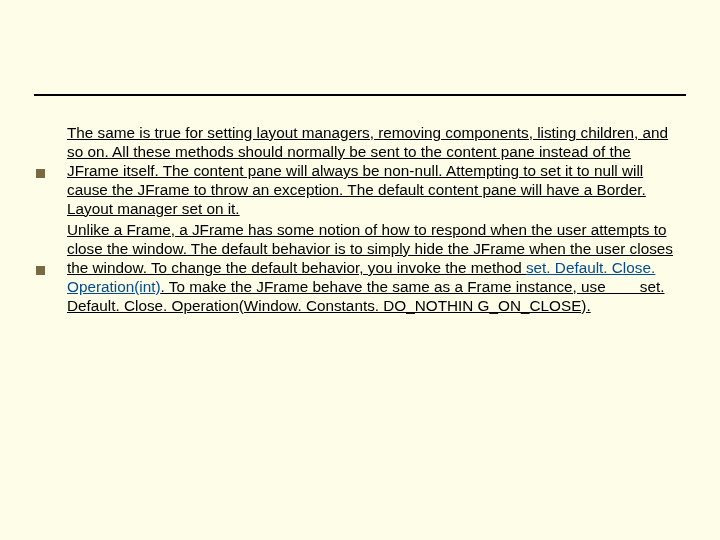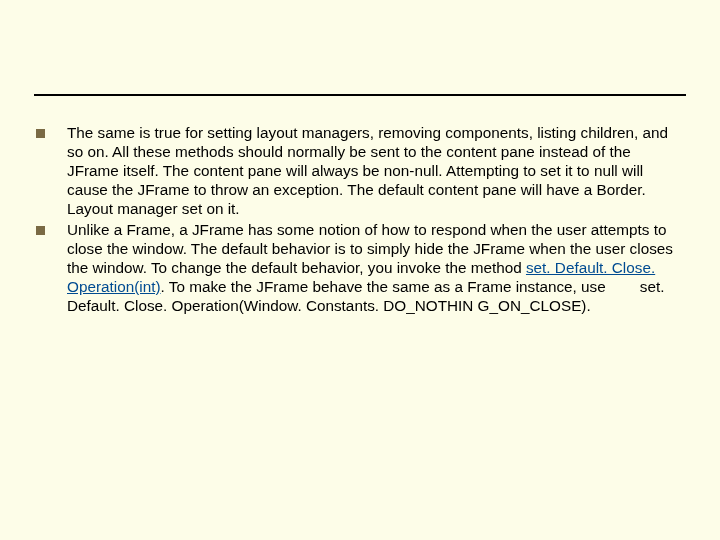--- a/index.html
+++ b/index.html
@@ -19,22 +19,23 @@
   .title-area {
     height: 68px;
     border-bottom: 2px solid #000;
     margin-bottom: 28px;
   }
   .content {
     padding: 0 4px 0 2px;
   }
   .bullet-item {
     display: flex;
-    align-items: flex-start;
+    align-items: center;
     margin-bottom: 2px;
+    text-decoration: underline;
   }
   .bullet {
     width: 9px;
     height: 9px;
     background: #7a6a44;
     margin-top: 5px;
     margin-right: 22px;
     flex-shrink: 0;
   }
   .bullet-text {

